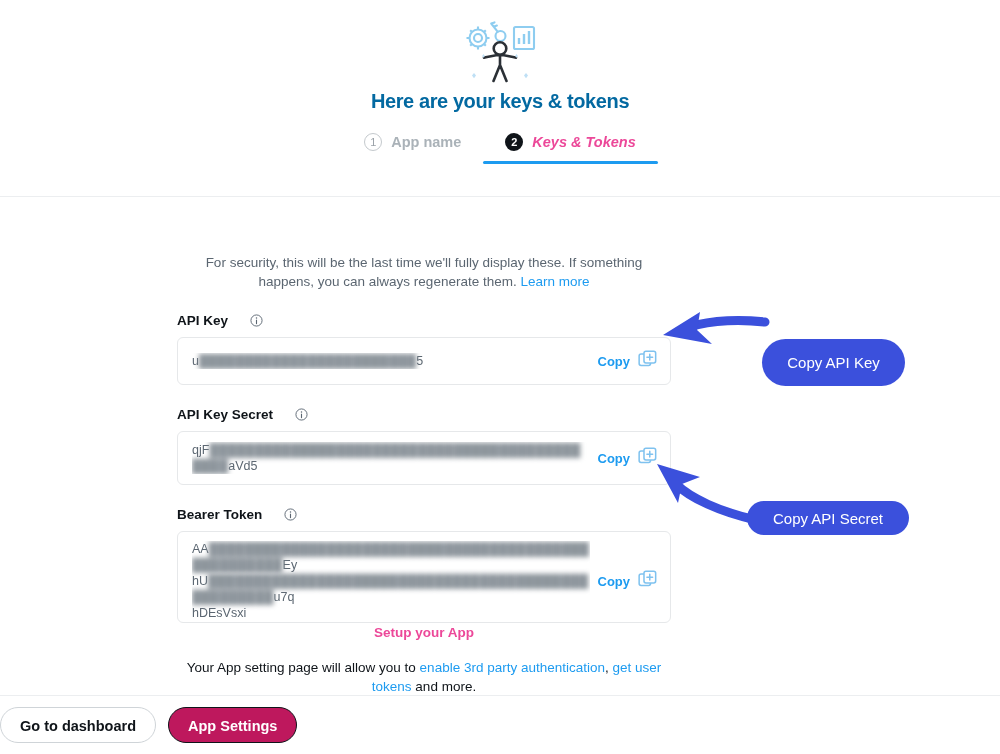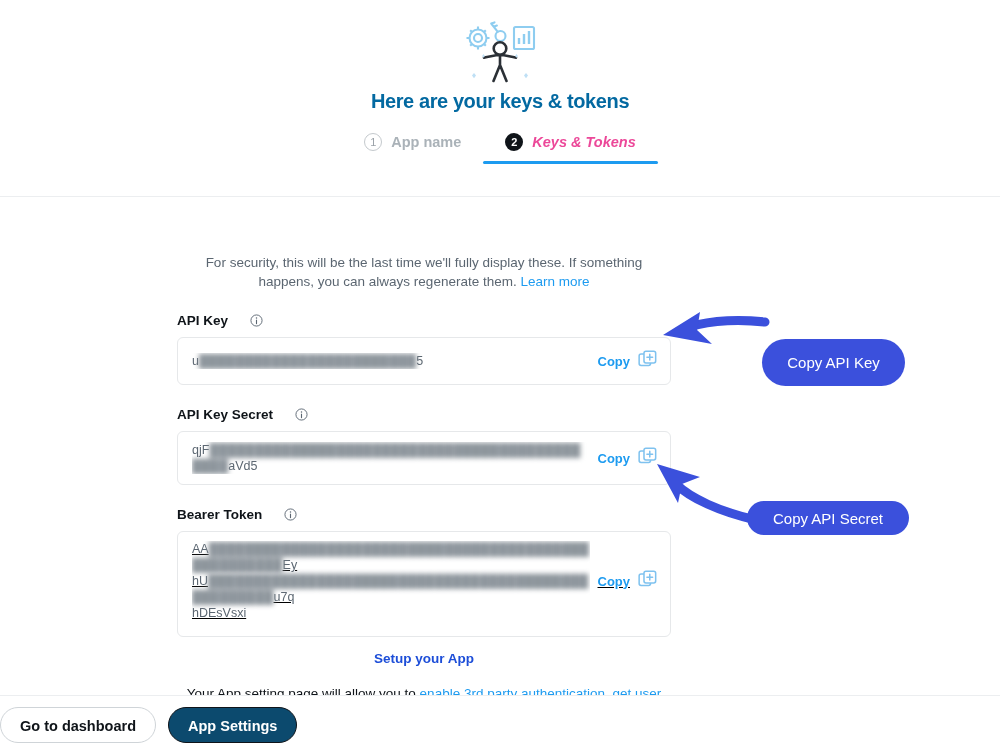--- a/index.html
+++ b/index.html
@@ -83,21 +83,21 @@
   }
   .token-box {
     border: 1px solid #e6e8ea;
     border-radius: 6px;
     background: #fff;
     min-height: 48px;
     display: flex; align-items: center;
     padding: 10px 13px 10px 14px;
     gap: 8px;
   }
-  .token-box.tall { min-height: 54px; padding-top: 9px; padding-bottom: 15px; text-decoration: underline; }
+  .token-box.tall { min-height: 54px; padding-top: 9px; padding-bottom: 1px; }
   .token-value {
     flex: 1 1 auto;
     font-size: 12.5px;
     color: #5b6671;
     line-height: 16px;
     overflow: hidden;
     word-break: break-all;
     font-family: "Liberation Sans", sans-serif;
   }
   .blur-seg {
@@ -109,38 +109,38 @@
   .copy-wrap {
     display: flex; align-items: center; gap: 8px; flex: 0 0 auto;
     cursor: pointer;
   }
   .copy-text { color: #1d9bf0; font-size: 13px; font-weight: 700; }
 
   
   .setup {
     position: absolute; left: 177px; top: 424px; width: 494px; text-align: center;
   }
-  .setup-title { font-size: 13.5px; font-weight: 700; color: #1d4ed8; margin-top: 26px; }
+  .setup-title { font-size: 13.5px; font-weight: 700; color: #ec4899; }
   .setup-desc { margin-top: 18px; font-size: 13.5px; line-height: 19px; color: #0f1419; }
 
   
   .bottom-bar {
     position: absolute; left: 0; bottom: 0; width: 1000px; height: 59px;
     background: #fff;
     border-top: 1px solid #eceef0;
     display: flex; align-items: center; justify-content: flex-start;
     padding-right: 20px; gap: 12px;
   }
   .btn {
     border-radius: 30px; font-size: 14.5px; font-weight: 700;
     padding: 0 19px; height: 36px; line-height: 36px; cursor: pointer;
     display: inline-block;
   }
   .btn-outline { background: #fff; border: 1px solid #cfd4d8; color: #0f1419; }
-  .btn-dark { background: #0c4a6e; border: 1px solid #0f1419; color: #fff; }
+  .btn-dark { background: #be185d; border: 1px solid #0f1419; color: #fff; }
 
   
   .annot-layer { position: absolute; inset: 0; pointer-events: none; }
   .callout {
     position: absolute;
     background: #3b50dc;
     color: #fff;
     border-radius: 30px;
     font-size: 15px;
     display: flex; align-items: center; justify-content: center;

